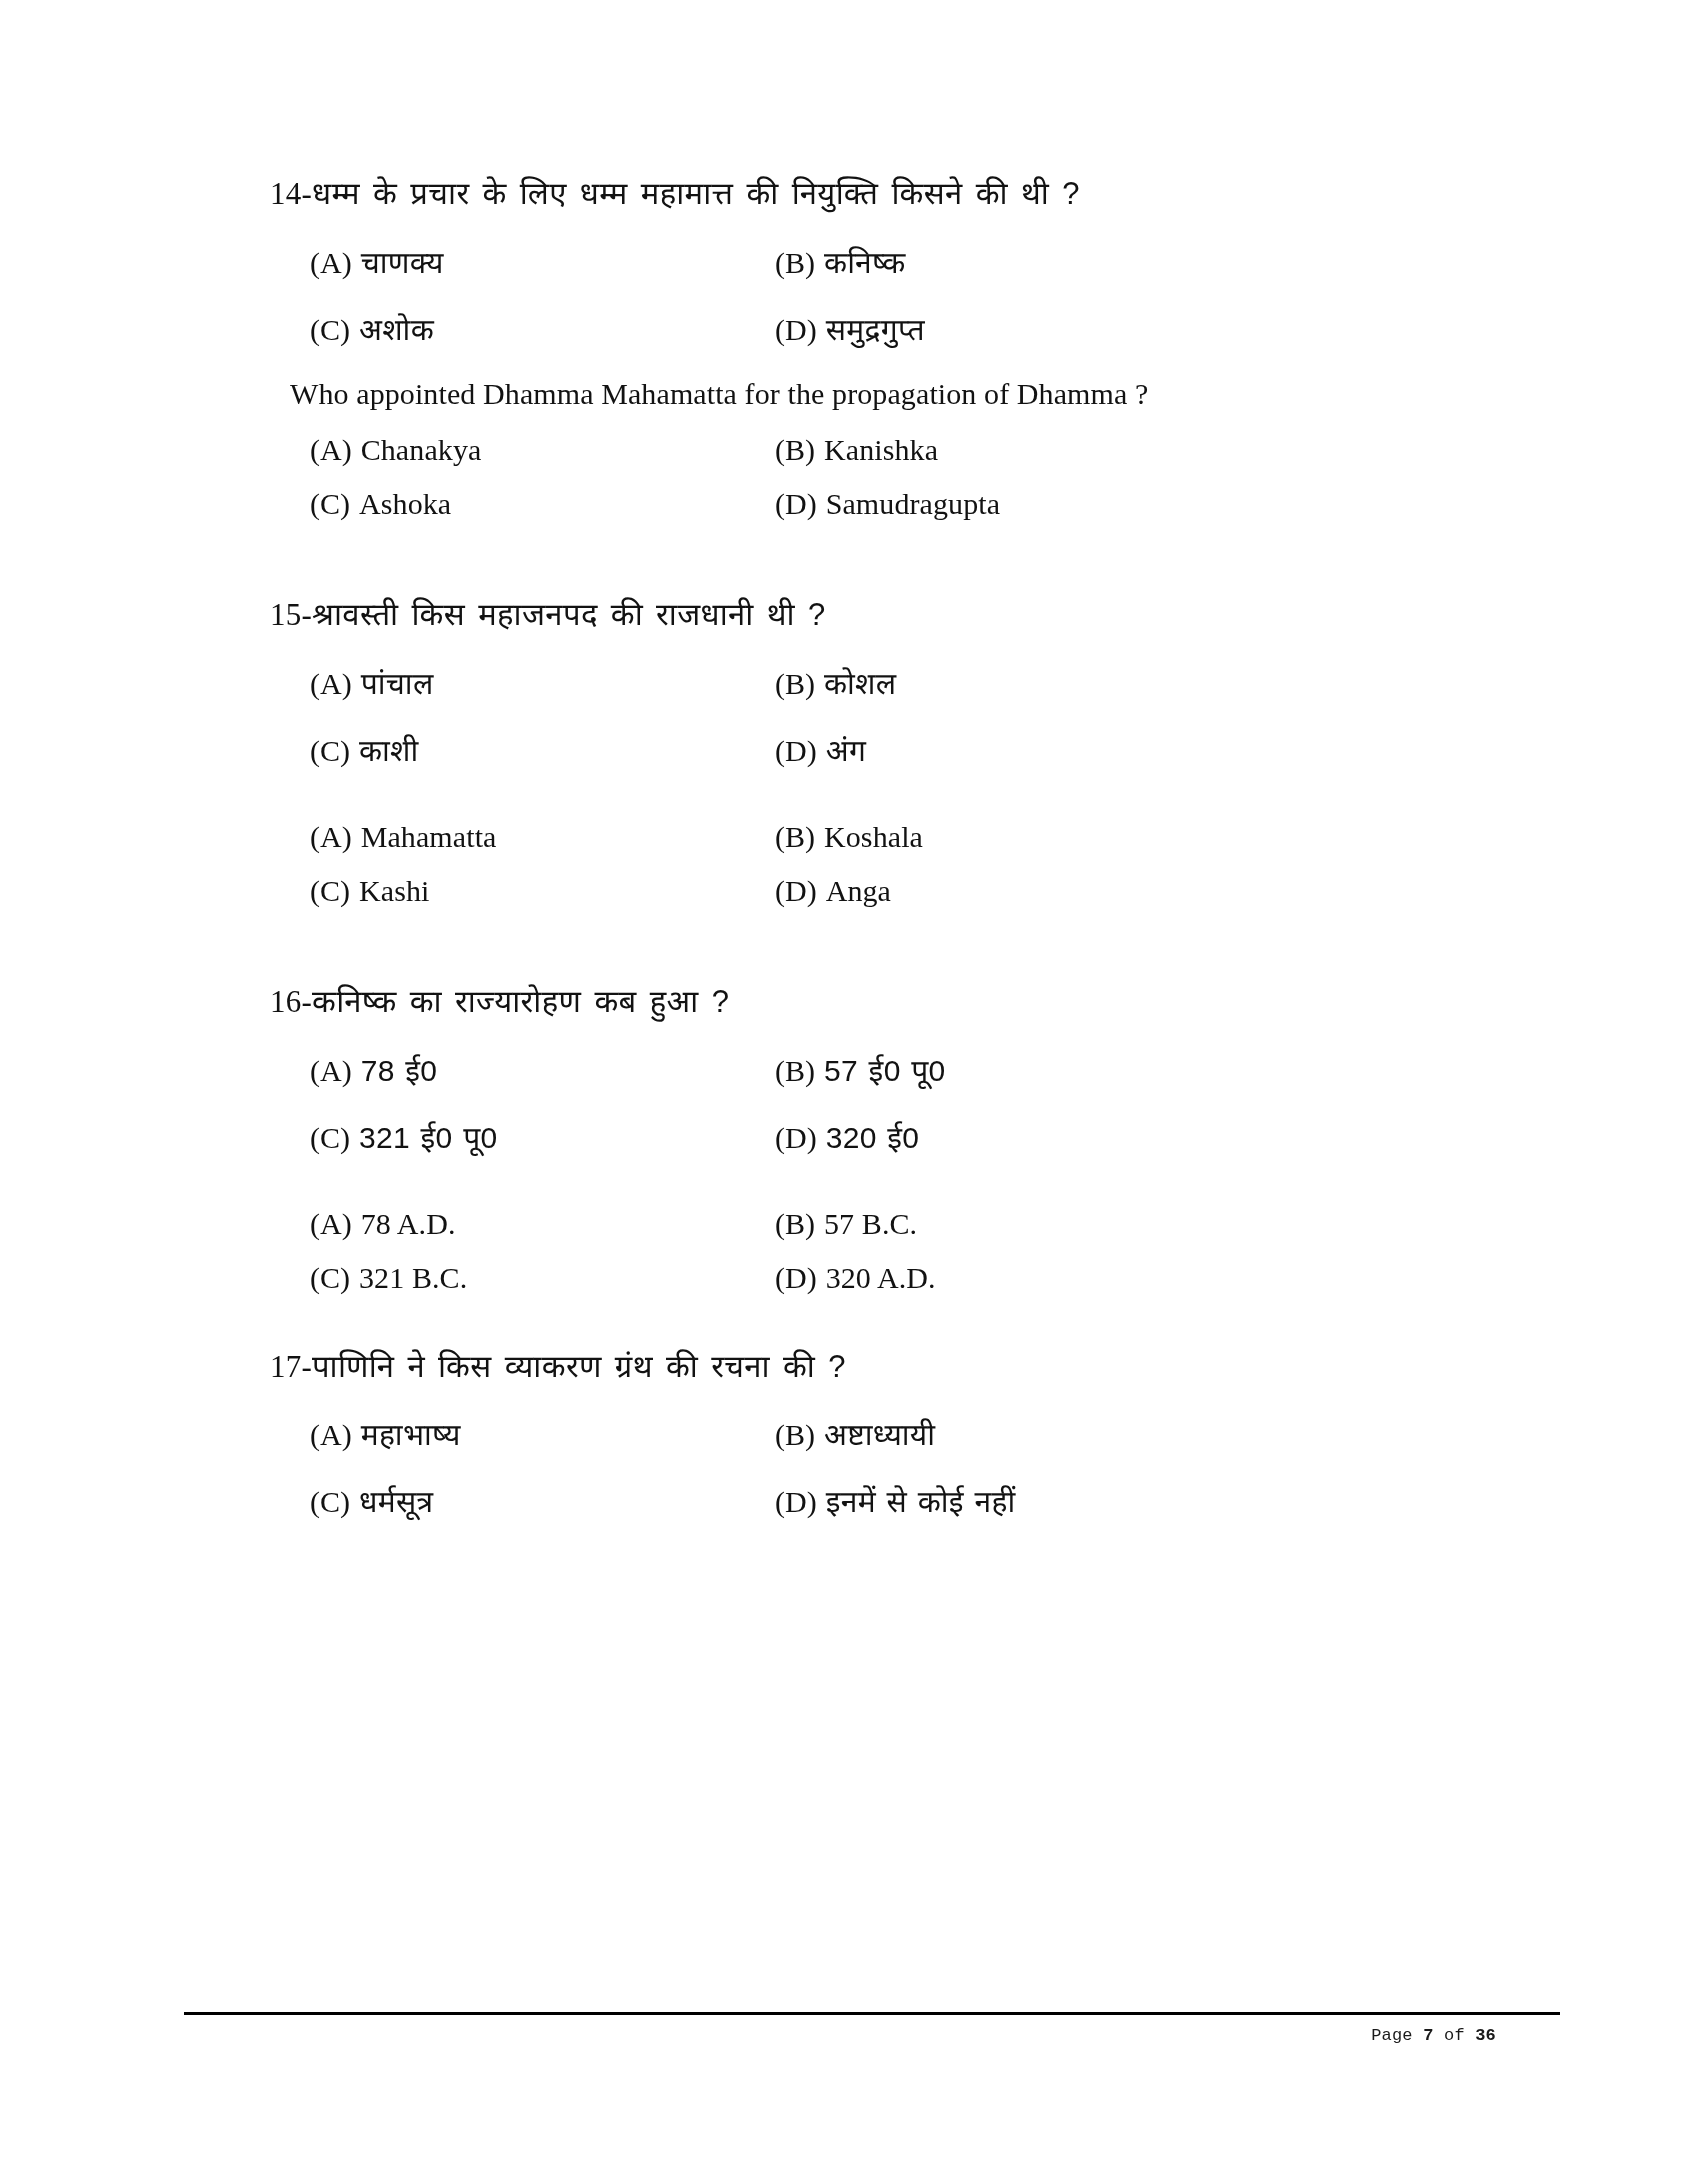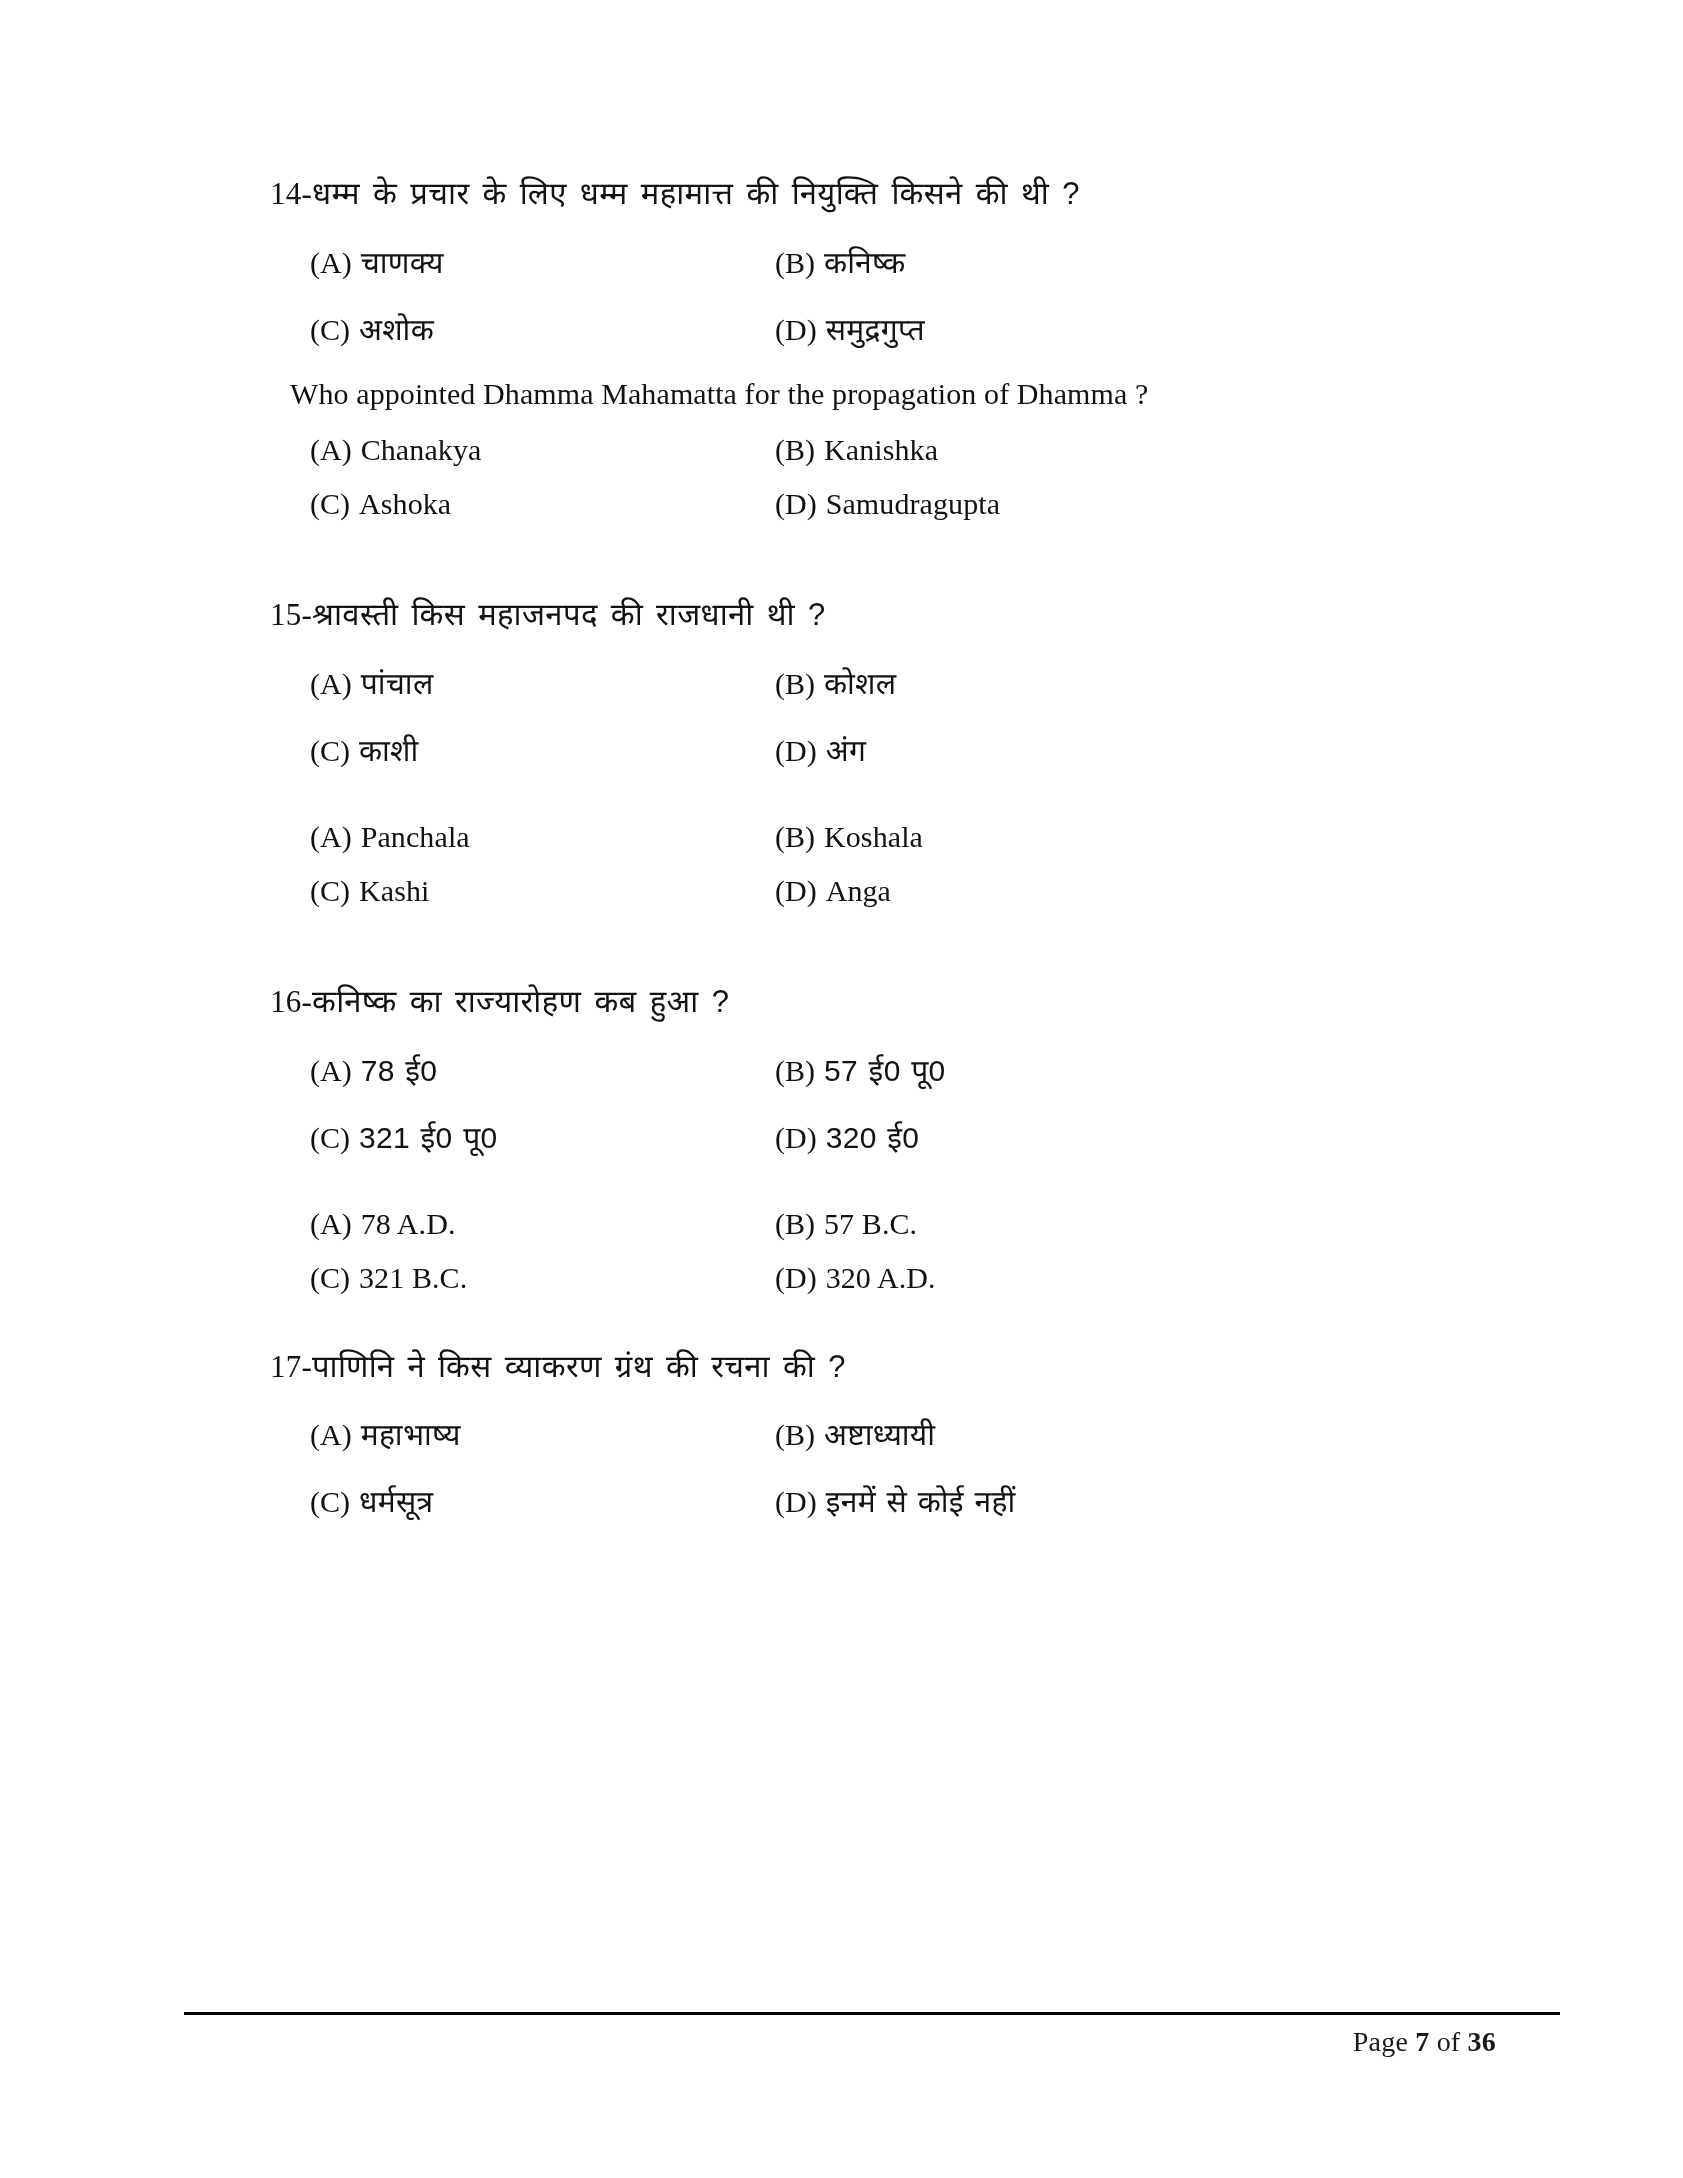--- a/index.html
+++ b/index.html
@@ -108,22 +108,22 @@
     left: 153px;
     top: 2012px;
     width: 1376px;
     height: 0;
     border-top: 3px solid #000000;
   }
   .footer-text {
     position: absolute;
     right: 156px;
     top: 2026px;
-    font-family: Liberation Serif, serif;
-    font-size: 28px;
+    font-family: Liberation Mono, monospace;
+    font-size: 17px;
     color: #1a1a1a;
     letter-spacing: 0.2px;
     white-space: pre;
   }
   .footer-text b { font-weight: 700; }
 </style>
 </head>
 <body>
 
 <div class="page">
@@ -217,21 +217,21 @@
             <span class="opt-val-hi">अंग</span>
           </div>
         </div>
       </div>
       <div class="sp-opts-to-en"></div>
       <div class="sp-en-to-opts"></div>
       <div class="options">
         <div class="opt-row">
           <div class="opt opt-a">
             <span class="opt-label">(A)</span>
-            <span class="opt-val-en">Panchala</span>
+            <span class="opt-val-en">Mahamatta</span>
           </div>
           <div class="opt opt-b">
             <span class="opt-label">(B)</span>
             <span class="opt-val-en">Koshala</span>
           </div>
         </div>
         <div class="sp-opt-gap-en"></div>
         <div class="opt-row">
           <div class="opt opt-c">
             <span class="opt-label">(C)</span>

